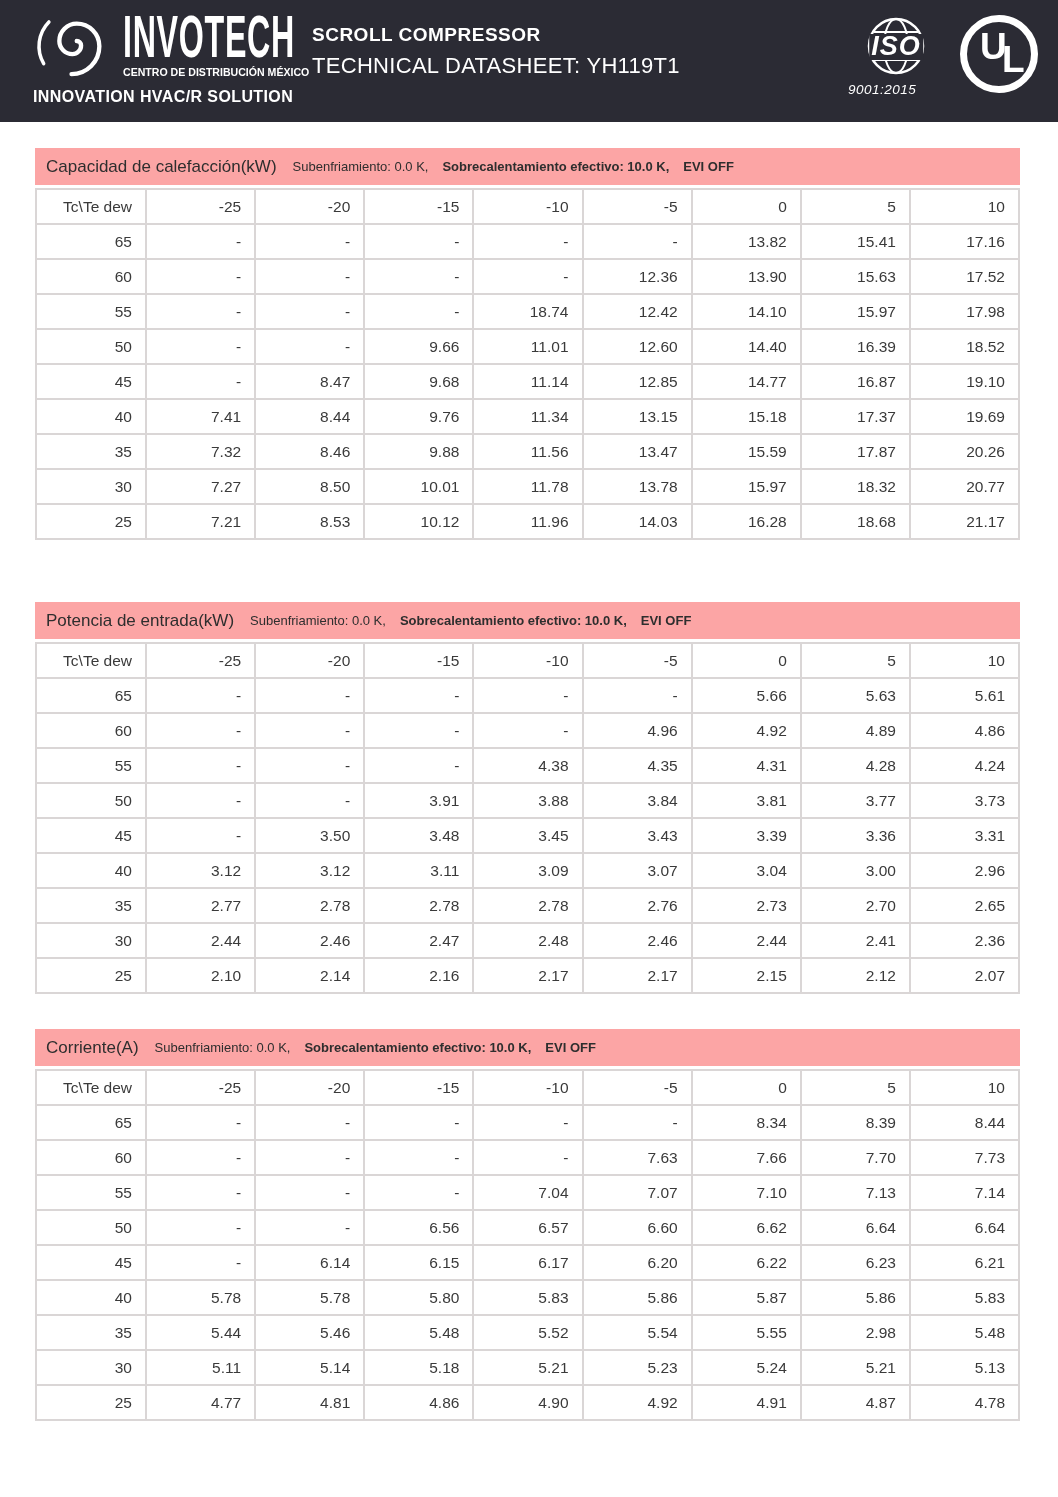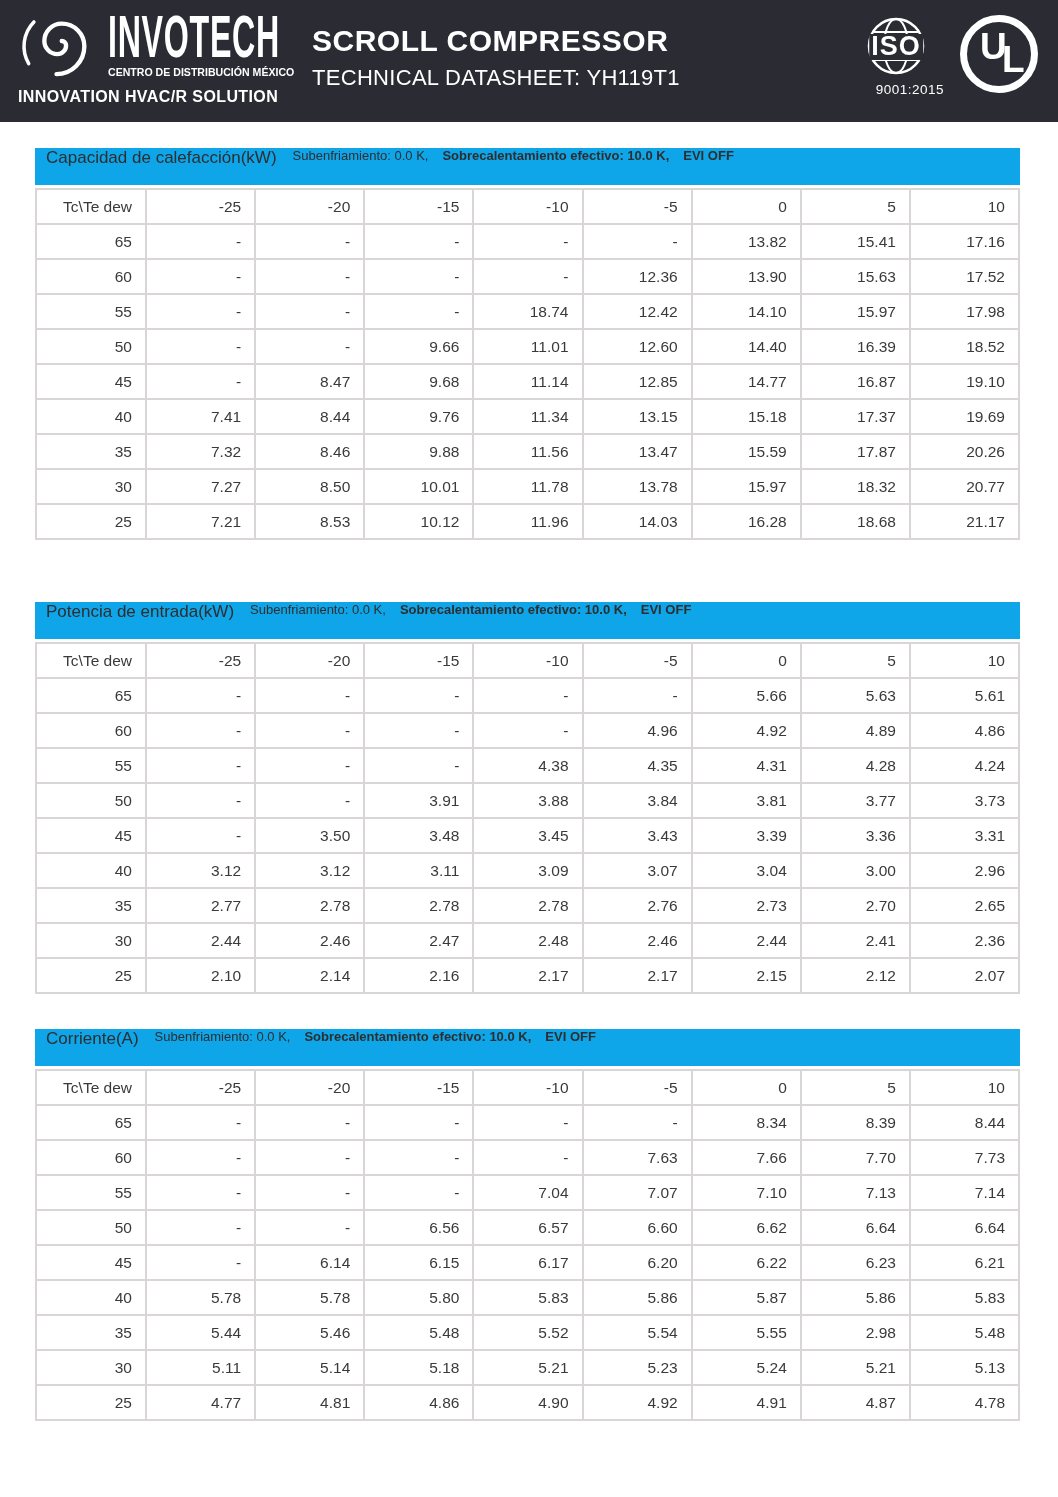--- a/index.html
+++ b/index.html
@@ -2,50 +2,50 @@
 <html><head>
 <meta charset="utf-8">
 <style>
   * { margin:0; padding:0; box-sizing:border-box; }
   body { background:#efefef; font-family:"Liberation Sans", sans-serif; }
   .page { position:relative; width:1058px; height:1497px; background:#ffffff; margin:0 auto; overflow:hidden; }
 
   
   .topbar { position:absolute; top:0; left:0; width:100%; height:122px; background:#2b2b34; color:#fff; }
 
-  .logo { position:absolute; left:14px; top:6px; width:250px; height:112px; }
+  .logo { position:absolute; left:29px; top:6px; width:250px; height:112px; }
   .spiral { position:absolute; left:2px; top:2px; }
   .logo-name { position:absolute; left:94px; top:-4px; font-size:46px; font-weight:700; letter-spacing:1px;
                transform:scale(0.70,1.28); transform-origin:left top; white-space:nowrap; }
   .logo-sub { position:absolute; left:94px; top:60px; font-size:11.5px; font-weight:700;
               transform:scaleX(0.92); transform-origin:left top; white-space:nowrap; }
   .logo-tagline { position:absolute; left:4px; top:82px; font-size:16px; font-weight:700;
                   letter-spacing:0.4px; white-space:nowrap; }
 
   .titles { position:absolute; left:312px; top:24px; }
-  .doc-title { font-size:30px; font-weight:700; letter-spacing:0.5px; }
+  .doc-title { font-size:19px; font-weight:700; letter-spacing:0.5px; }
   .doc-subtitle { font-size:22px; font-weight:400; margin-top:7px; letter-spacing:0.3px; }
 
-  .iso-badge { position:absolute; left:848px; top:14px; width:96px; text-align:right; }
+  .iso-badge { position:absolute; left:848px; top:14px; width:96px; text-align:left;font-style:italic; }
   .iso-globe-wrap { position:relative; width:70px; height:68px; margin:0 auto; }
   .iso-label { position:absolute; left:50%; top:20px; transform:translateX(-50%);
                font-size:27px; font-weight:800; letter-spacing:1px; background:#2b2b34; padding:0 2px; line-height:0.95; }
   .iso-cert { font-size:13.5px; margin-top:0px; letter-spacing:0.5px; }
 
   .ul-badge { position:absolute; left:960px; top:15px; width:78px; height:78px;
               border:7px solid #fff; border-radius:50%; }
   .ul-u { position:absolute; left:13px; top:4px; font-size:37px; font-weight:700; }
   .ul-l { position:absolute; left:35px; top:17px; font-size:37px; font-weight:700; }
 
   
   .tables-area { position:absolute; top:148px; left:35px; width:985px; }
   .tbl-section + .tbl-section.gap-lg { margin-top:62px; }
   .tbl-section + .tbl-section.gap-md { margin-top:35px; }
 
-  .tbl-titlebar { background:#0ea5e9; height:37px; display:flex; 
+  .tbl-titlebar { background:#fca5a5; height:37px; display:flex; align-items:center;
                   padding-left:11px; margin-bottom:3px; }
   .tbl-main { font-size:17px; color:#2e2e2e; }
   .tbl-cond { font-size:13px; color:#2e2e2e; margin-left:16px; }
   .tbl-cond + .tbl-cond { margin-left:14px;font-weight:bold; }
 
   table.grid { border-collapse:collapse; width:100%; table-layout:fixed; }
   table.grid th, table.grid td {
       border:2px solid #dad6d6; background:#fff; height:35px;
       font-size:15.5px; font-weight:400; color:#3a3a3a;
       text-align:right; padding:0 13px 0 0; vertical-align:middle; }

